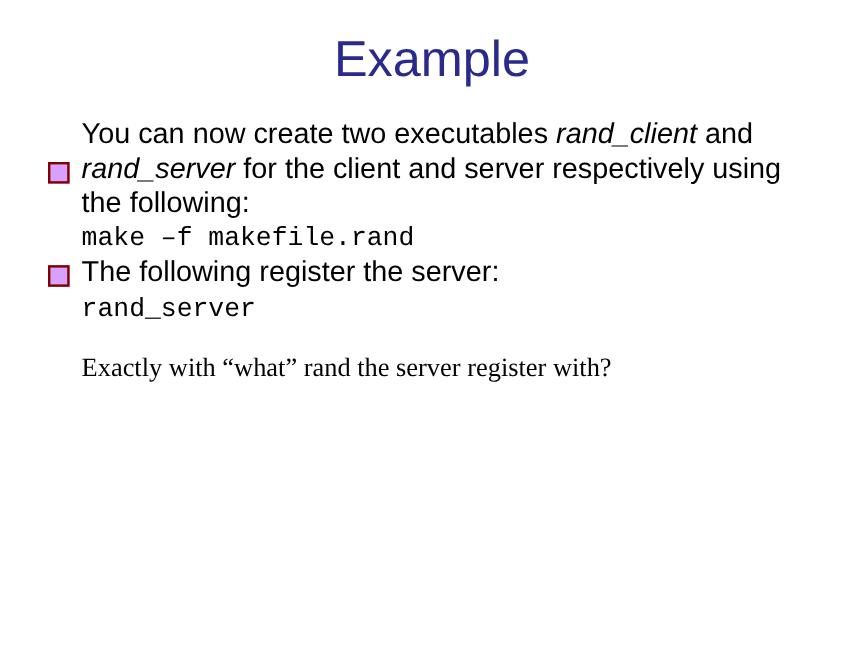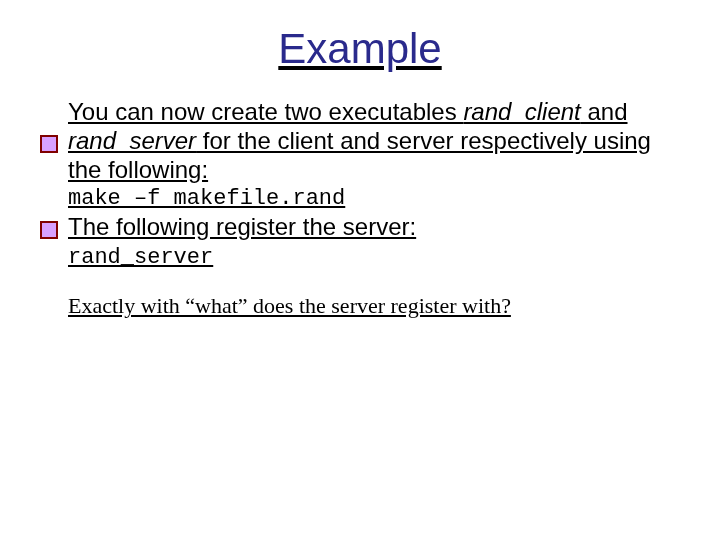--- a/index.html
+++ b/index.html
@@ -11,21 +11,20 @@
     font-family: "Times New Roman", Times, serif;
     color: #000000;
     overflow: hidden;
   }
   .slide {
     width: 720px;
     height: 540px;
     position: relative;
     box-sizing: border-box;
     padding: 20px 40px 0 40px;
-    text-decoration: underline;
   }
   .title {
     font-family: "Comic Sans MS", "Comic Sans", cursive, sans-serif;
     font-size: 42px;
     color: #2a2a8c;
     text-align: center;
     margin: 5px 0 25px 0;
     font-weight: normal;
   }
   .content {
@@ -96,16 +95,16 @@
 
     <div class="bullet-block">
       <div class="bullet-mark"></div>
       <div class="bullet-text">The following register the server:</div>
     </div>
 
     <div class="sub-block">
       <div class="sub-code">rand_server</div>
     </div>
 
-    <div class="question">Exactly with “what” does the server register with?</div>
+    <div class="question">Exactly with “what” rand the server register with?</div>
 
   </div>
 </div>
 
 </body></html>

